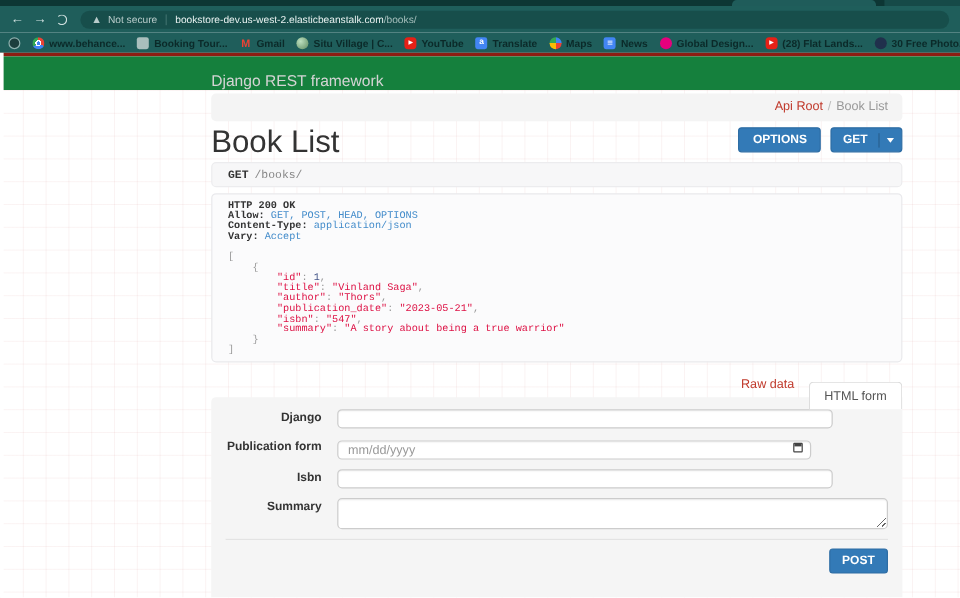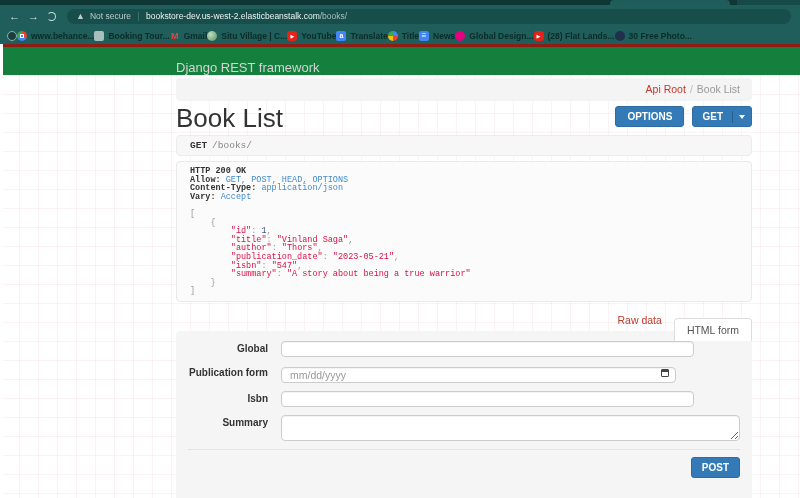--- a/index.html
+++ b/index.html
@@ -17,21 +17,21 @@
   .toolbar { height:22px; background:#1f5e5b; display:flex; align-items:center; padding:0 9px; gap:8px; }
   .nav-glyph { color:#cfe0df; font-size:11px; line-height:1; flex:none; }
   .reload-icon { width:9px; height:9px; border:1.5px solid #cfe0df; border-radius:50%; border-left-color:transparent; flex:none; }
   .url-bar { flex:1; height:15px; background:#174e4b; border-radius:8px; display:flex; align-items:center; padding:0 9px; gap:5px; margin-left:3px; }
   .warn-glyph { color:#b9cccb; font-size:9px; line-height:1; }
   .sec-label { color:#b9cccb; font-size:8.5px; white-space:nowrap; }
   .url-divider { width:1px; height:9px; background:#3c6f6c; margin:0 2px; }
   .url-text { font-size:8.5px; color:#e9f2f1; white-space:nowrap; }
   .url-path { color:#a6bfbd; }
 
-  .bookmarks-bar { height:17px; background:#1f5e5b; display:flex; align-items:center; padding:0 7px; overflow:hidden; }
+  .bookmarks-bar { height:17px; background:#1f5e5b; display:flex; align-items:center; padding:0 7px; gap:10px; overflow:hidden; }
   .bm-item { display:inline-flex; align-items:center; gap:4px; flex:none; }
   .bm-label { font-size:8.5px; color:#0b2a29; white-space:nowrap; font-weight:bold; }
   .bm-ico { width:10px; height:10px; border-radius:2px; flex:none; position:relative;
             display:inline-flex; align-items:center; justify-content:center; }
   .globe-icon { border-radius:50%; background:#1c3e3d; border:1px solid #8fb0ae; }
   .chrome-icon { border-radius:50%;
      background: radial-gradient(circle, #4285f4 0 1.5px, #fff 1.5px 2.5px, transparent 2.5px),
                  conic-gradient(#ea4335 0 33%, #4285f4 33% 66%, #34a853 66% 100%); }
   .generic-icon { background:#a9bfbd; }
   .gmail-icon { background:transparent; }
@@ -159,21 +159,21 @@
     <span class="bm-item">
       <span class="bm-ico youtube-icon"></span>
       <span class="bm-label">YouTube</span>
     </span>
     <span class="bm-item">
       <span class="bm-ico translate-icon"></span>
       <span class="bm-label">Translate</span>
     </span>
     <span class="bm-item">
       <span class="bm-ico maps-icon"></span>
-      <span class="bm-label">Title</span>
+      <span class="bm-label">Maps</span>
     </span>
     <span class="bm-item">
       <span class="bm-ico news-icon"></span>
       <span class="bm-label">News</span>
     </span>
     <span class="bm-item">
       <span class="bm-ico design-icon"></span>
       <span class="bm-label">Global Design...</span>
     </span>
     <span class="bm-item">
@@ -234,21 +234,21 @@
     <span class="tok-pun">}</span>
 <span class="tok-pun">]</span></pre>
 
     <div class="tabs-row">
       <a href="#" class="tab-link">Raw data</a>
       <span class="tab-active-box">HTML form</span>
     </div>
 
     <div class="form-panel">
       <div class="form-row">
-        <label class="form-label">Global</label>
+        <label class="form-label">Django</label>
         <input class="form-input" value="" style="">
       </div>
       <div class="form-row">
         <label class="form-label">Publication form</label>
         <span class="date-wrap">
           <input class="form-input" placeholder="mm/dd/yyyy" style="">
           <span class="cal-icon"></span>
         </span>
       </div>
       <div class="form-row">

